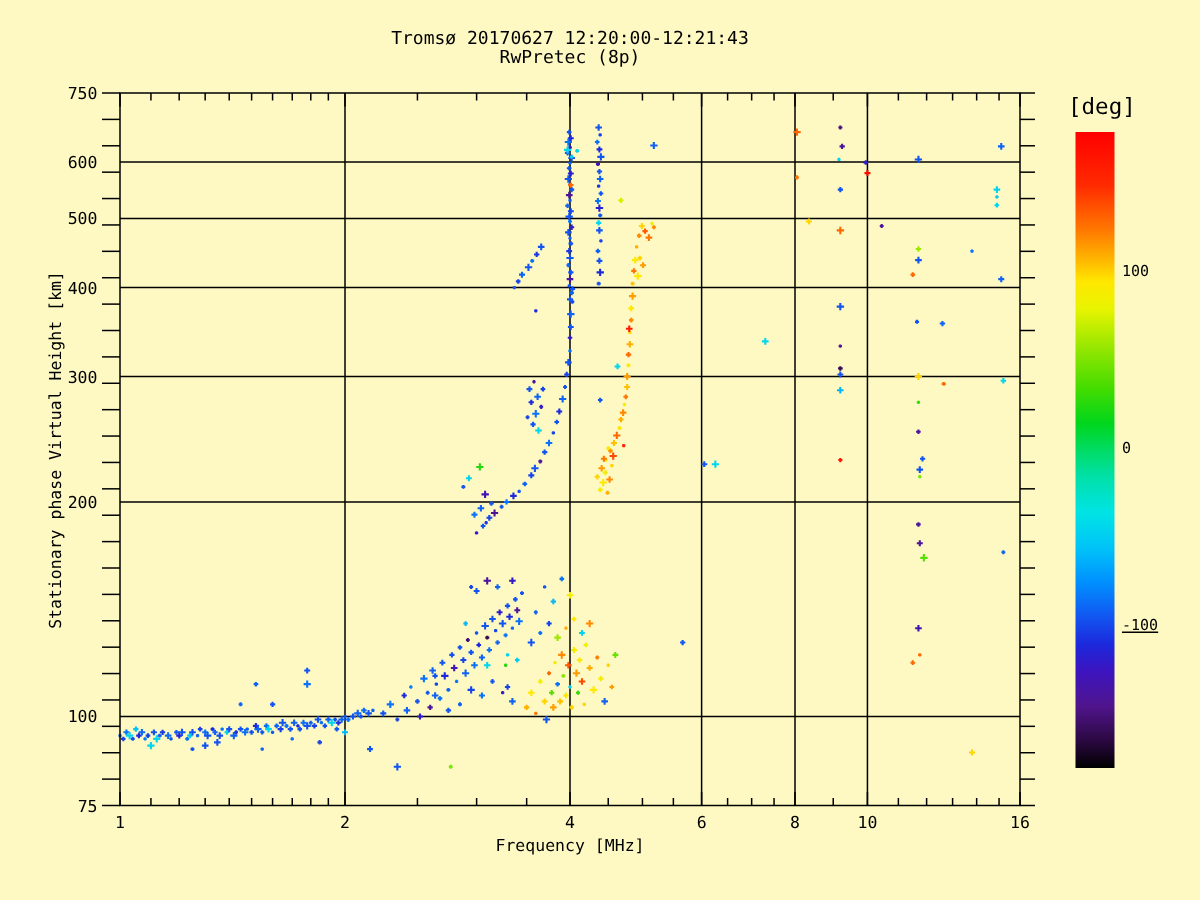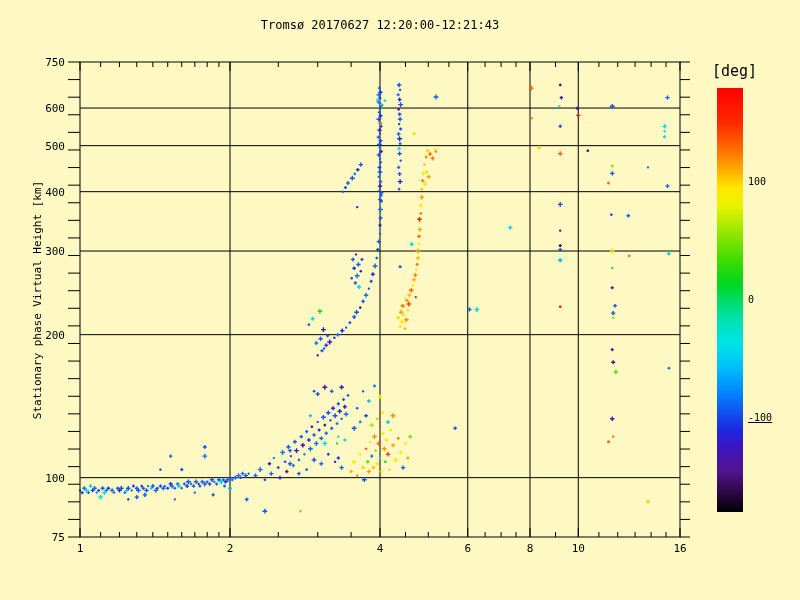--- a/index.html
+++ b/index.html
@@ -15,20 +15,21 @@
   #colorbar{top:88px;left:717px;width:26px;height:424px;}
   #colorbar-label{top:62px;left:712px;font-size:15px;}
   .cbar-tick{position:absolute;left:748px;font-size:10px;}
   text{font-family:"DejaVu Sans Mono","Liberation Mono",monospace;}
 </style>
 </head>
 <body>
 
 <div id="screen">
   <div class="abs" id="title-line1">Tromsø 20170627 12:20:00-12:21:43</div>
+  <div class="abs" id="title-line2">RwPretec (8p)</div>
 
 
   <svg class="abs" id="plot-svg" width="800" height="600">
       <g stroke="#000" stroke-width="1">
         <line x1="230" y1="62" x2="230" y2="537"></line>
         <line x1="380" y1="62" x2="380" y2="537"></line>
         <line x1="467.7443751081734" y1="62" x2="467.7443751081734" y2="537"></line>
         <line x1="530" y1="62" x2="530" y2="537"></line>
         <line x1="578.2892142331043" y1="62" x2="578.2892142331043" y2="537"></line>
         <line x1="80" y1="477.6541001110575" x2="680" y2="477.6541001110575"></line>
@@ -587,20 +588,21 @@
           <path d="M 612.1 436.6 H 614.3 M 613.2 435.5 V 437.7" stroke="rgb(255,104,0)" stroke-width="1.4"></path>
           <path d="M 607.0 441.8 H 610.1 M 608.5 440.2 V 443.3" stroke="rgb(255,104,0)" stroke-width="1.4"></path>
           <path d="M 646.0 501.7 H 650.0 M 648.0 499.7 V 503.7" stroke="rgb(255,212,0)" stroke-width="1.4"></path>
           <path d="M 433.5 97.0 H 438.4 M 435.9 94.6 V 99.4" stroke="rgb(14,99,244)" stroke-width="1.4"></path>
           <path d="M 383.5 100.6 H 386.1 M 384.8 99.3 V 101.9" stroke="rgb(0,212,238)" stroke-width="1.4"></path>
         </g>
       </g>
       <rect x="80" y="62" width="600" height="475" fill="none" stroke="#000" stroke-width="1"></rect>
     </svg>
 
+  <div class="abs" id="x-axis-title">Frequency [MHz]</div>
   <div class="abs" id="y-axis-title">Stationary phase Virtual Height [km]</div>
 
   <div class="abs" id="colorbar" style="background: linear-gradient(rgb(255, 0, 0) 0%, rgb(255, 42, 0) 8.3%, rgb(255, 119, 0) 15.3%, rgb(255, 192, 0) 20.8%, rgb(255, 232, 0) 23.6%, rgb(232, 244, 0) 27.8%, rgb(158, 232, 0) 33.3%, rgb(68, 220, 0) 40.3%, rgb(0, 214, 28) 45.8%, rgb(0, 220, 100) 50%, rgb(0, 224, 168) 54.2%, rgb(0, 228, 228) 59.7%, rgb(0, 196, 248) 65.3%, rgb(0, 144, 255) 70.8%, rgb(18, 84, 240) 76.4%, rgb(28, 40, 220) 80.6%, rgb(60, 20, 192) 84.7%, rgb(80, 20, 140) 90.3%, rgb(42, 8, 64) 95.8%, rgb(0, 0, 0) 100%);"></div>
   <div class="abs" id="colorbar-label">[deg]</div>
 <div class="cbar-tick" style="top: 176.222px;">100</div>
     <div class="cbar-tick" style="top: 294px;">0</div>
     <div class="cbar-tick" style="top: 411.778px; text-decoration: underline;">-100</div>
   </div>
 
 </body></html>

